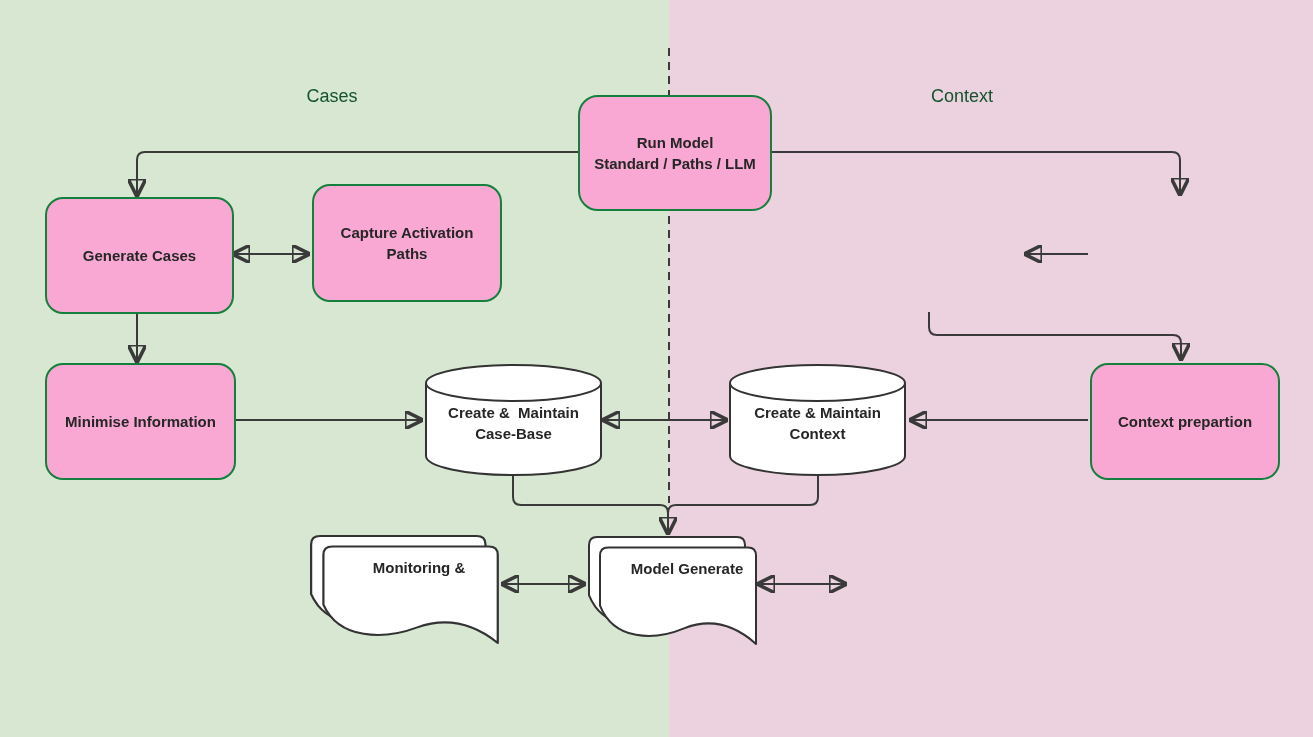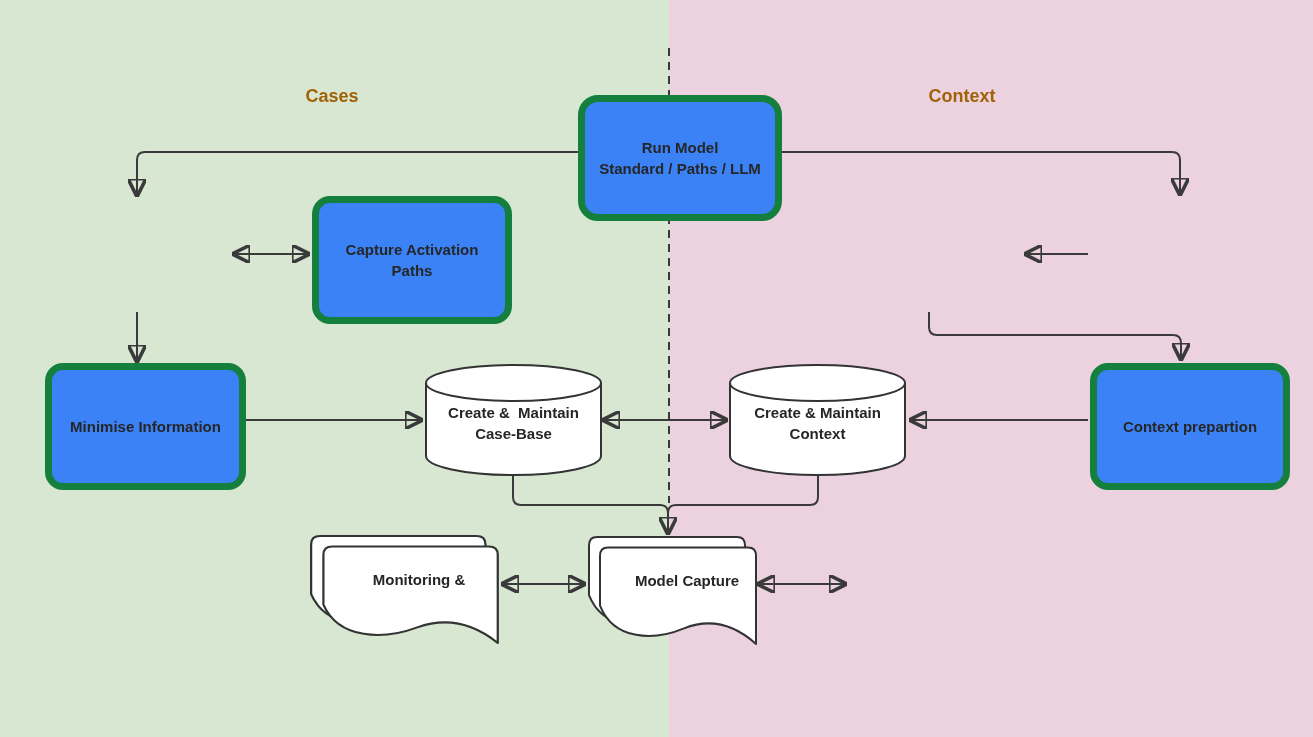--- a/index.html
+++ b/index.html
@@ -5,40 +5,40 @@
   html,body{margin:0;padding:0;background:#ffffff;}
   .canvas{
     position:relative;width:1313px;height:737px;overflow:hidden;
     font-family:"Liberation Sans", sans-serif;
   }
   .bg{position:absolute;top:0;height:737px;z-index:0;}
   .bg.left{left:0;width:669px;background:#d7e7d1;}
   .bg.right{left:669px;width:644px;background:#ebd2de;}
   .section-title{
     position:absolute;transform:translateX(-50%);
-    font-size:18px;font-weight:bold;color:#a16207;z-index:2;white-space:pre;
+    font-size:18px;font-weight:normal;color:#14532d;z-index:2;white-space:pre;
   }
   svg.wires{position:absolute;left:0;top:0;z-index:1;}
   svg.wires path, svg.wires line{fill:none;stroke:#3a3a3a;stroke-width:2;}
   .node{position:absolute;z-index:2;}
   .node.box{
-    background:#3b82f6;border:7px solid #15803d;border-radius:18px;
+    background:#f9a8d4;border:2px solid #15803d;border-radius:18px;
     display:flex;align-items:center;justify-content:center;
   }
   .node.box.run{border-radius:20px;z-index:3;}
   .lbl{
     font-weight:bold;font-size:15px;line-height:1.4;color:#262626;
     text-align:center;width:100%;
   }
   .lbl .line{display:block;white-space:pre;}
   .node.cyl .shape, .node.doc .shape{position:absolute;left:0;top:0;width:100%;height:100%;}
   .node.cyl .shape path, .node.cyl .shape ellipse{fill:#ffffff;stroke:#333333;stroke-width:2;}
   .cyl-lbl{position:absolute;left:0;right:0;top:38px;}
   .node.doc .shape path{fill:#ffffff;stroke:#333333;stroke-width:2;stroke-linejoin:round;}
-  .doc-lbl{position:absolute;left:14px;right:0;top:22px;margin-top:12px;}
+  .doc-lbl{position:absolute;left:14px;right:0;top:22px;}
 </style>
 </head>
 <body>
 
 <div class="canvas">
 
   <div class="bg left"></div>
   <div class="bg right"></div>
 
   <div class="section-title" style="left:332px;top:86px">Cases</div>
@@ -66,22 +66,27 @@
     <path d="M759 584 H845" marker-start="url(#ah)" marker-end="url(#ah)"></path>
   </svg>
 
   <div class="node box run" style="left:578px;top:95px;width:190px;height:112px">
     <div class="lbl">
       <span class="line">Run Model</span>
       <span class="line">Standard / Paths / LLM</span>
     </div>
   </div>
 
+  <div class="node box" style="left:45px;top:197px;width:185px;height:113px">
+    <div class="lbl">
+      <span class="line">Generate Cases</span>
+    </div>
+  </div>
 
-  <div class="node box" style="left:312px;top:196px;width:186px;height:114px">
+  <div class="node box" style="left:312px;top:184px;width:186px;height:114px">
     <div class="lbl">
       <span class="line">Capture Activation</span>
       <span class="line">Paths</span>
     </div>
   </div>
 
 
 
   <div class="node box" style="left:1090px;top:363px;width:186px;height:113px">
     <div class="lbl">
@@ -126,18 +131,18 @@
       <span class="line">Monitoring &amp;</span>
     </div>
   </div>
 
   <div class="node doc" style="left:588px;top:536px;width:170px;height:110px">
     <svg class="shape" viewBox="0 0 170 106" preserveAspectRatio="none">
       <path transform="translate(1,1)" d="M8 0 H148 Q156 0 156 8 V93 C134 74 110 68 84 78 C54 90 14 90 0 56 V8 Q0 0 8 0 Z"></path>
       <path transform="translate(12,11)" d="M8 0 H148 Q156 0 156 8 V93 C134 74 110 68 84 78 C54 90 14 90 0 56 V8 Q0 0 8 0 Z"></path>
     </svg>
     <div class="lbl doc-lbl">
-      <span class="line">Model Capture</span>
+      <span class="line">Model Generate</span>
     </div>
   </div>
 
 
 </div>
 
 </body></html>

